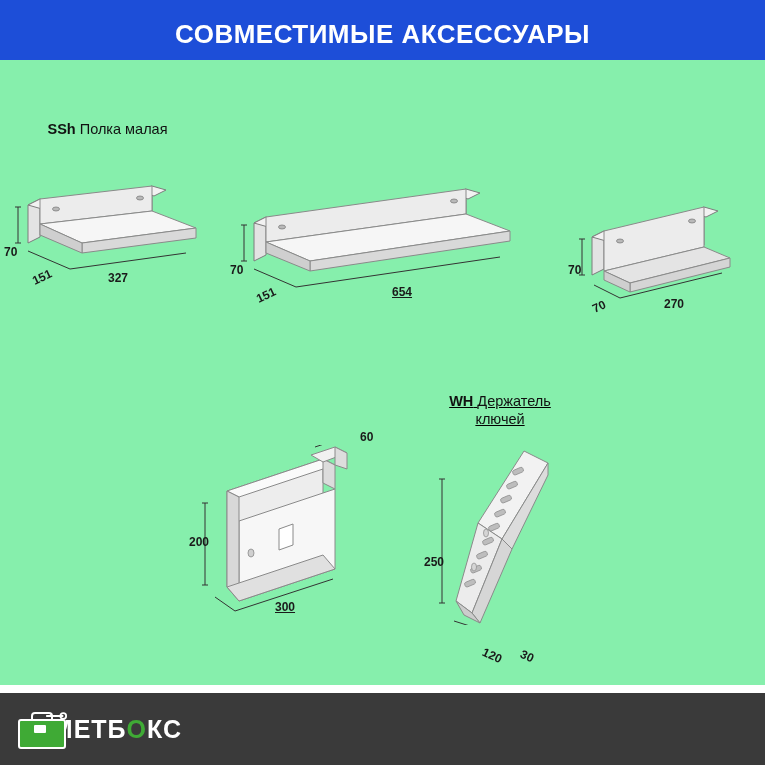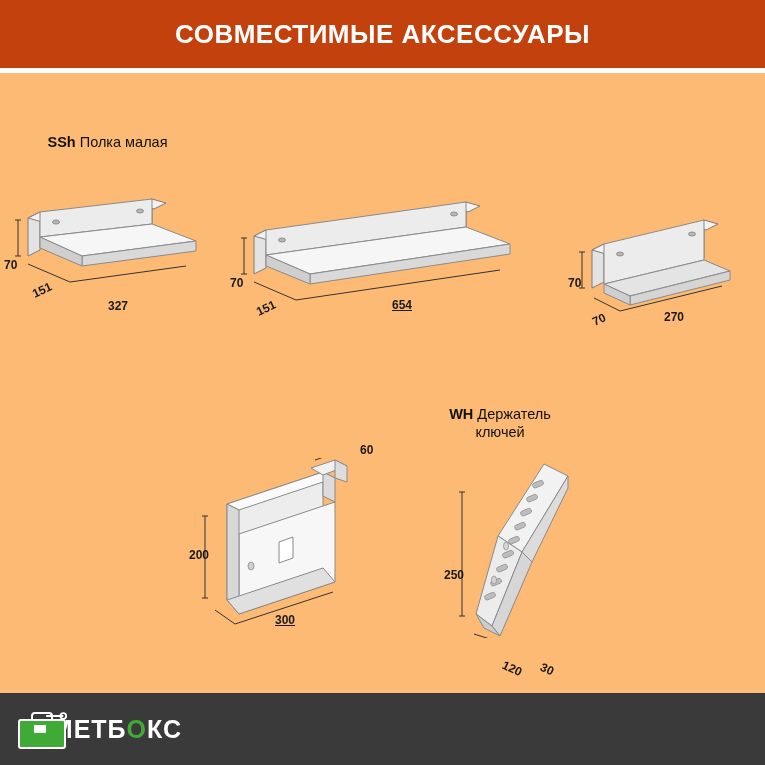--- a/index.html
+++ b/index.html
@@ -14,41 +14,41 @@
     overflow: hidden;
     position: relative;
   }
 
   
   .header {
     position: absolute;
     left: 0; top: 0;
     width: 765px;
     height: 68px;
-    background: #c2410c;
+    background: #1d4ed8;
     display: flex;
     align-items: center;
     justify-content: center;
   }
   .header-title {
     color: #ffffff;
     font-size: 26px;
     font-weight: bold;
     letter-spacing: 0.5px;
     text-transform: uppercase;
     text-align: center;
   }
 
   
   .canvas {
     position: absolute;
-    left: 0; top: 73px;
+    left: 0; top: 60px;
     width: 765px;
     height: 625px;
-    background: #fdba74;
+    background: #86efac;
   }
 
   .item {
     position: absolute;
   }
   .item-label {
     font-size: 14.5px;
     color: #111111;
     line-height: 1.25;
     text-align: center;
@@ -169,21 +169,21 @@
       <ellipse cx="130" cy="13" rx="3.5" ry="2" fill="#b9b9b9" stroke="#7d7d7d" stroke-width="0.8"></ellipse>
 
       <line x1="8" y1="22" x2="8" y2="58" stroke="#333" stroke-width="1"></line>
       <line x1="5" y1="22" x2="11" y2="22" stroke="#333" stroke-width="1"></line>
       <line x1="5" y1="58" x2="11" y2="58" stroke="#333" stroke-width="1"></line>
       <line x1="18" y1="66" x2="60" y2="84" stroke="#333" stroke-width="1"></line>
       <line x1="60" y1="84" x2="176" y2="68" stroke="#333" stroke-width="1"></line>
     </svg>
     <div class="dim" style="left:-6px; top:60px;">70</div>
     <div class="dim rot25" style="left:20px; top:90px;">151</div>
-    <div class="dim" style="left:98px; top:86px;margin-top:15px;">327</div>
+    <div class="dim" style="left:98px; top:86px;">327</div>
   </div>
 
 
   <div class="fig" style="left:232px; top:125px; width:300px; height:130px;">
     <svg width="300" height="130" viewBox="0 0 300 130">
       <polygon points="22,38 34,32 34,70 22,76" fill="#e3e3e3" stroke="#7d7d7d" stroke-width="1"></polygon>
       <polygon points="22,38 34,32 48,36 36,42" fill="#f2f2f2" stroke="#7d7d7d" stroke-width="1"></polygon>
       <polygon points="222,9 234,4 234,42 222,48" fill="#e0e0e0" stroke="#7d7d7d" stroke-width="1"></polygon>
       <polygon points="222,9 234,4 248,8 236,14" fill="#f2f2f2" stroke="#7d7d7d" stroke-width="1"></polygon>
       <polygon points="34,32 234,4 234,29 34,57" fill="#ececec" stroke="#8a8a8a" stroke-width="1"></polygon>
@@ -254,29 +254,29 @@
       <line x1="40" y1="152" x2="60" y2="166" stroke="#333" stroke-width="1"></line>
       <line x1="60" y1="166" x2="158" y2="134" stroke="#333" stroke-width="1"></line>
 
       <line x1="140" y1="2" x2="176" y2="-10" stroke="#333" stroke-width="1"></line>
     </svg>
     <div class="dim" style="left:14px; top:90px;">200</div>
     <div class="dim" style="left:185px; top:-15px;">60</div>
     <div class="dim" style="left:100px; top:155px;text-decoration:underline;">300</div>
   </div>
 
-  <div class="item" style="left:400px; top:332px; width:200px;">
+  <div class="item" style="left:400px; top:332px; width:200px;text-decoration:underline;">
     <div class="item-label">
       <span class="code">WH</span>
       <span>Держатель</span><br>
       <span>ключей</span>
     </div>
   </div>
 
-  <div class="fig" style="left:420px; top:385px; width:180px; height:180px;margin-left:20px;">
+  <div class="fig" style="left:420px; top:385px; width:180px; height:180px;">
     <svg width="180" height="180" viewBox="0 0 180 180">
 
       <polygon points="58,78 104,6 128,18 82,94" fill="#f2f2f2" stroke="#8a8a8a" stroke-width="1"></polygon>
       <polygon points="58,78 82,94 52,168 36,156" fill="#ececec" stroke="#8a8a8a" stroke-width="1"></polygon>
       <polygon points="82,94 128,18 128,30 92,104" fill="#dcdcdc" stroke="#8a8a8a" stroke-width="1"></polygon>
       <polygon points="82,94 92,104 60,178 52,168" fill="#d6d6d6" stroke="#8a8a8a" stroke-width="1"></polygon>
       <polygon points="36,156 52,168 60,178 44,170" fill="#cccccc" stroke="#8a8a8a" stroke-width="1"></polygon>
 
       <g fill="#bdbdbd" stroke="#8a8a8a" stroke-width="0.7">
         <rect x="92" y="26" width="11" height="5" rx="2" transform="rotate(-23 92 26)"></rect>

